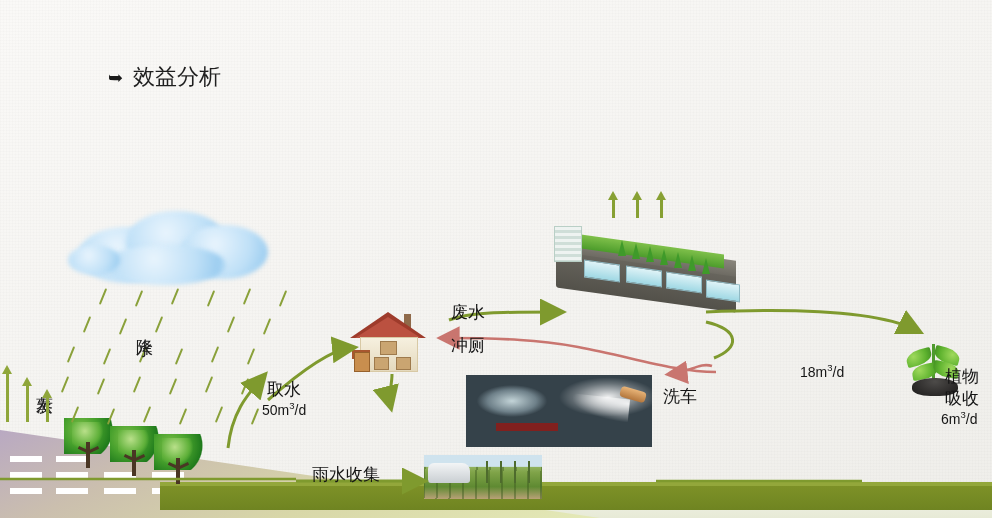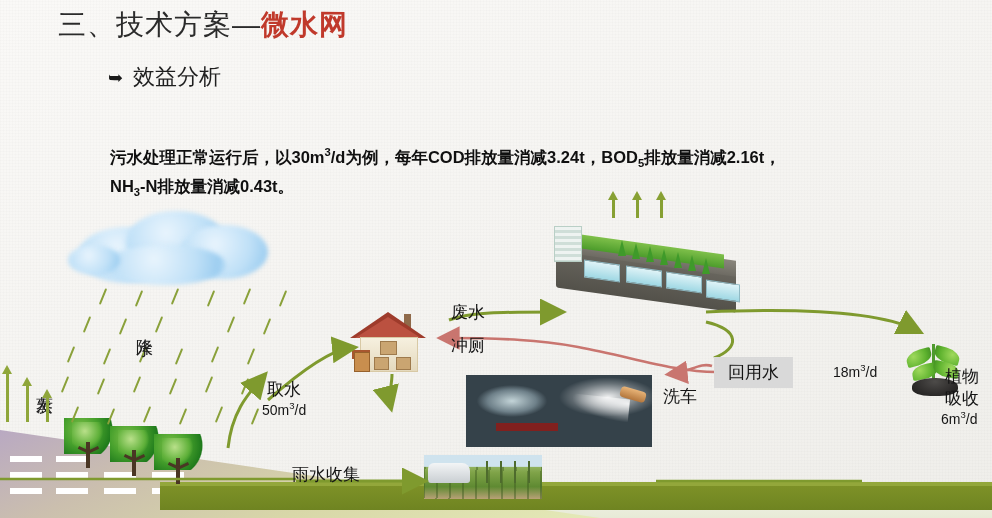--- a/index.html
+++ b/index.html
@@ -248,36 +248,27 @@
   
   svg.flow{position:absolute;left:0;top:0;width:992px;height:518px;pointer-events:none;}
 </style>
 </head>
 <body>
 
 <div class="stage">
 
   <div class="paper-texture"></div>
 
-  <div id="title">
-    <span>三、技术方案—</span><span class="accent">微水网</span>
-  </div>
 
   <div id="bullet">
     <span class="arrowglyph">➥</span><span>效益分析</span>
   </div>
 
 
-  <div class="para" id="para2">
-    <span>污水处理正常运行后，以30m</span><sup>3</sup><span>/d为例，每年COD排放量消减3.24t，BOD</span><sub>5</sub><span>排放量消减2.16t，</span>
-  </div>
-
-  <div class="para" id="para3">
-    <span>NH</span><sub>3</sub><span>-N排放量消减0.43t。</span>
-  </div>
+
 
   <div class="ground-base"></div>
   <div class="slope"></div>
 
   <div class="waves">
     <div class="wavy" style="left:6px;top:4px;"></div>
     <div class="wavy" style="left:52px;top:4px;"></div>
     <div class="wavy" style="left:6px;top:20px;"></div>
     <div class="wavy" style="left:52px;top:20px;"></div>
     <div class="wavy" style="left:100px;top:20px;"></div>
@@ -450,30 +441,27 @@
 
   <div class="flabel" style="left:267px;top:378px;">取水</div>
   <div class="flabel small" style="left:262px;top:400px;">
     <span>50m</span><sup>3</sup><span>/d</span>
   </div>
 
 
   <div class="flabel" style="left:451px;top:301px;">废水</div>
   <div class="flabel" style="left:451px;top:334px;">冲厕</div>
 
-  <div class="reuse-box">
-    <span>回用水</span>
-  </div>
-  <div class="flabel small" style="left:800px;top:362px;margin-left:33px;">
+  <div class="flabel small" style="left:800px;top:362px;">
     <span>18m</span><sup>3</sup><span>/d</span>
   </div>
 
   <div class="flabel" style="left:663px;top:385px;">洗车</div>
 
   <div class="flabel" style="left:945px;top:365px;">植物</div>
   <div class="flabel" style="left:945px;top:387px;">吸收</div>
   <div class="flabel small" style="left:941px;top:409px;">
     <span>6m</span><sup>3</sup><span>/d</span>
   </div>
 
-  <div class="flabel" style="left:292px;top:463px;">雨水收集</div>
+  <div class="flabel" style="left:312px;top:463px;">雨水收集</div>
 
 </div>
 
 </body></html>

